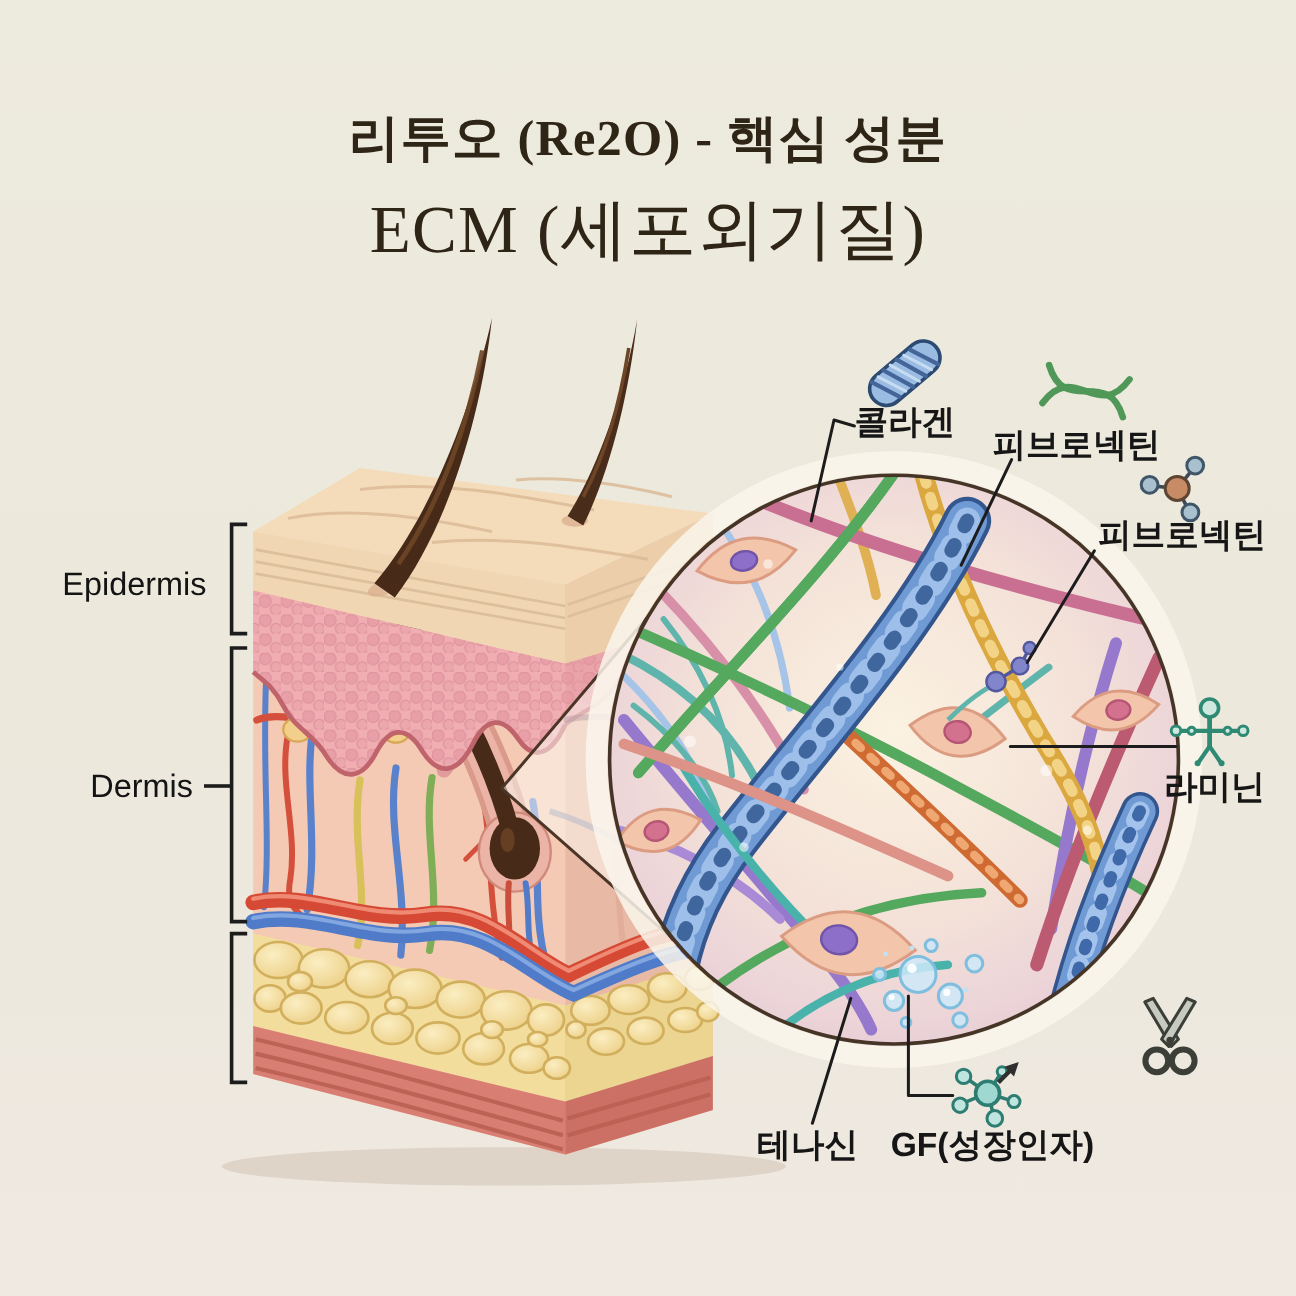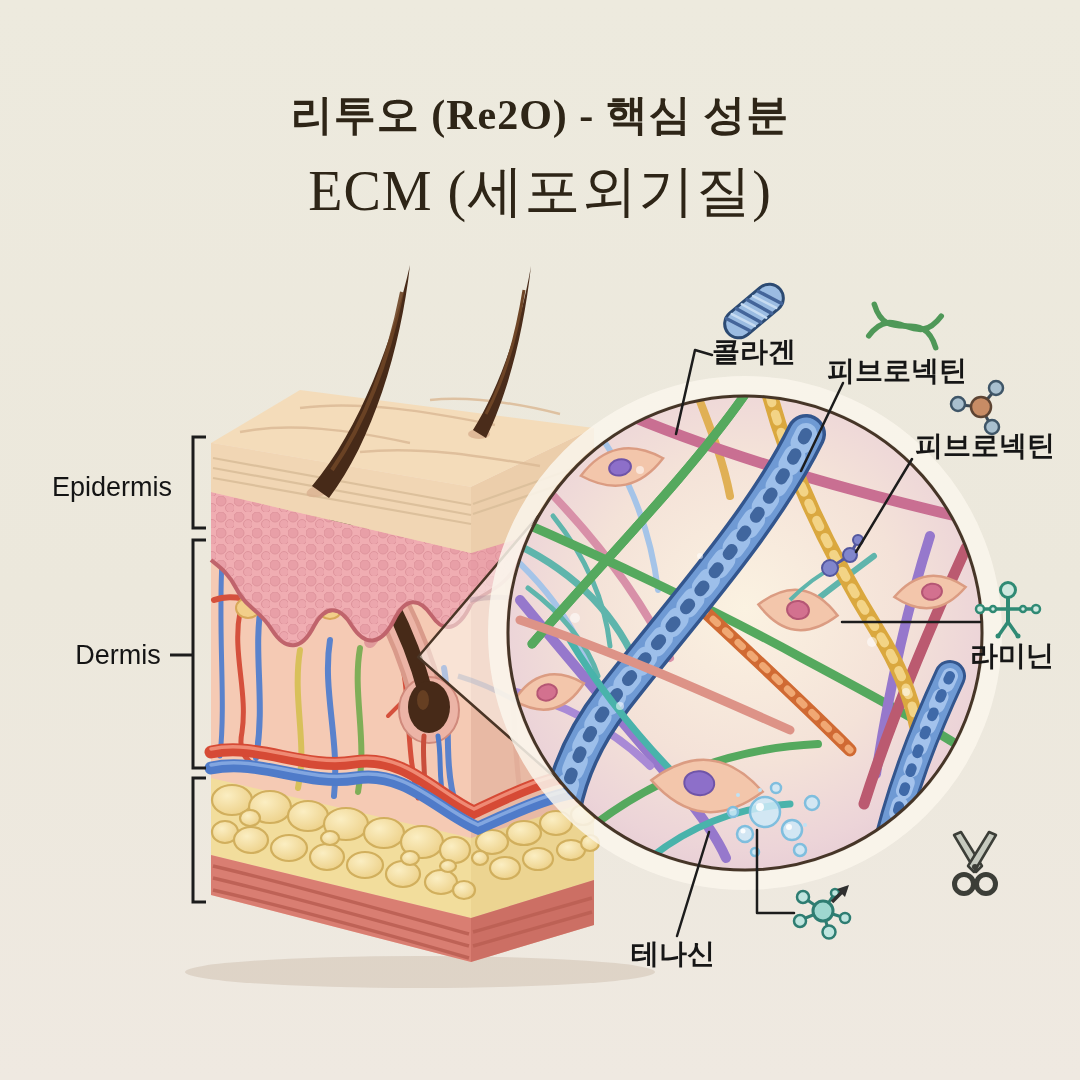--- a/index.html
+++ b/index.html
@@ -409,13 +409,14 @@
   <div class="txt side-label" style="left:112px;top:487px;">Epidermis</div>
   <div class="txt side-label" style="left:118px;top:655px;">Dermis</div>
   <div class="txt side-label" style="left:100px;top:852px;">
   </div>
 
   <div class="txt ecm-label" style="left:754px;top:352px;">콜라겐</div>
   <div class="txt ecm-label" style="left:897px;top:371px;">피브로넥틴</div>
   <div class="txt ecm-label" style="left:985px;top:446px;">피브로넥틴</div>
   <div class="txt ecm-label" style="left:1012px;top:656px;">라미닌</div>
   <div class="txt ecm-label" style="left:673px;top:954px;">테나신</div>
+  <div class="txt ecm-label" style="left:827px;top:954px;">GF(성장인자)</div>
 </div>
 
 </body></html>

